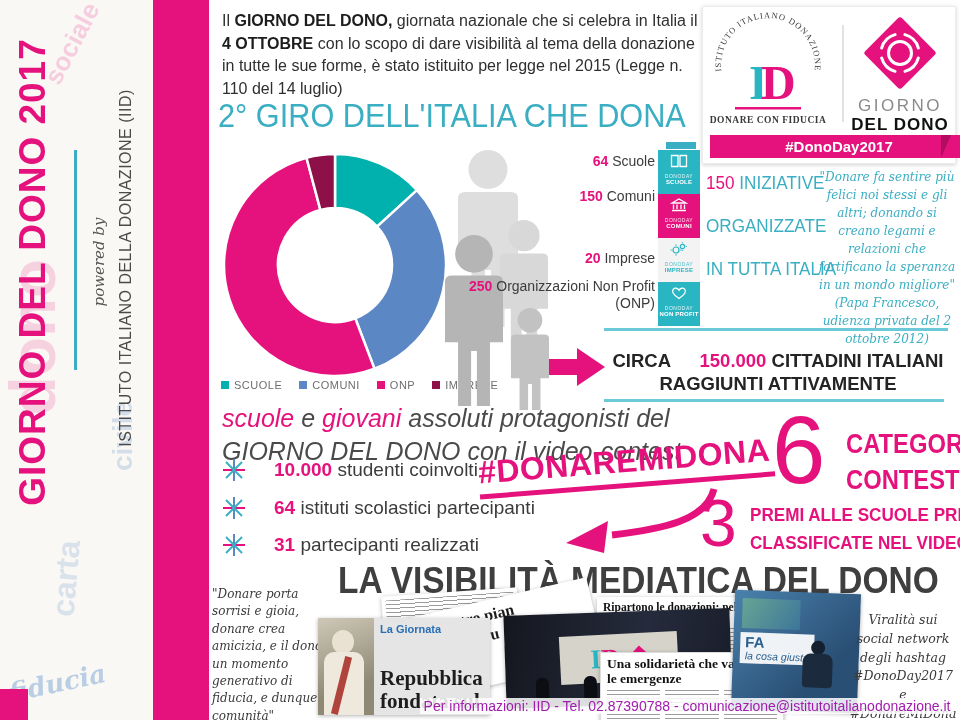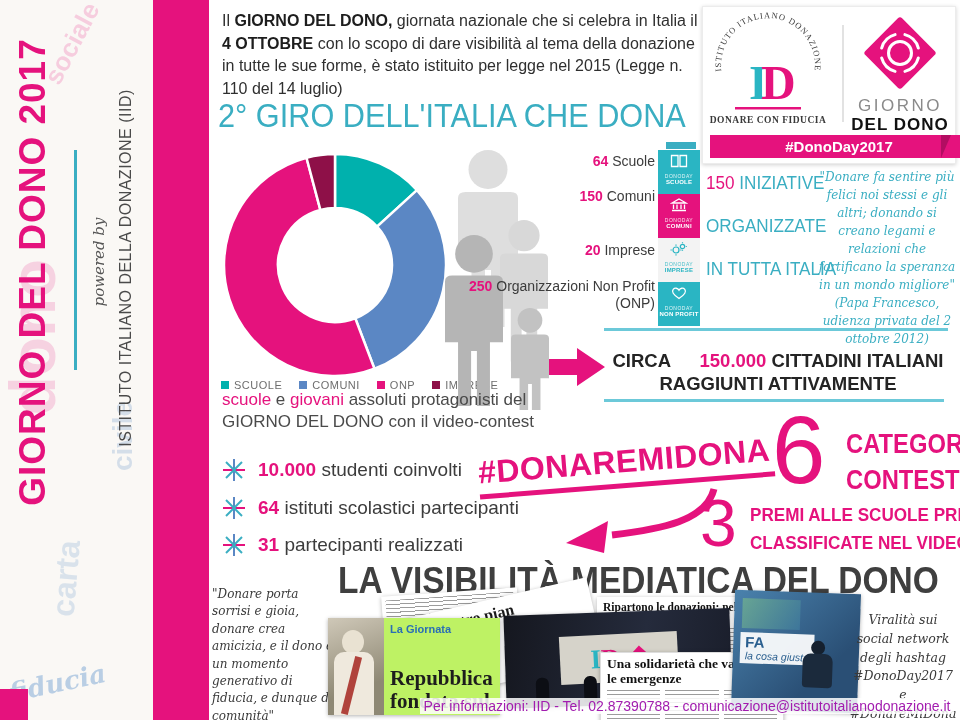--- a/index.html
+++ b/index.html
@@ -67,24 +67,24 @@
               font-family:"DejaVu Serif",serif;font-style:italic;font-size:12px;line-height:1.5;}
   .teal-rule{background:#6cc9d9;height:3px;}
   #rule-1{left:604px;top:328px;width:344px;}
   #rule-2{left:604px;top:399px;width:340px;}
   #reach-arrow{left:549px;top:346px;}
   #reach{left:608px;top:349px;width:340px;text-align:center;font-size:18.5px;font-weight:bold;
          color:#242424;line-height:1.25;}
   #reach .num{color:var(--pink);margin-left:24px;}
 
   
-  #vc-heading{left:222px;top:389px;font-size:17px;color:#4a4a4a;line-height:1.3;}
+  #vc-heading{left:222px;top:402px;font-size:25px;font-style:italic;color:#4a4a4a;line-height:1.3;}
   #vc-heading .pk{color:var(--pink);}
   .bullet{position:absolute;left:222px;display:flex;align-items:center;gap:12px;font-size:19px;color:#3c3c3c;}
-  .bullet .num{color:var(--pink);font-weight:bold;}
+  .bullet .num{color:var(--pink);font-weight:bold;margin-left:16px;}
   #bullet-1{top:458px;} #bullet-2{top:496px;} #bullet-3{top:533px;}
 
   #hashtag-block{left:478px;top:443px;transform:rotate(-4.5deg);}
   #hashtag-text{font-size:32px;font-weight:bold;color:var(--pink);letter-spacing:.5px;white-space:nowrap;}
   #hashtag-underline{width:296px;height:5px;background:var(--pink);margin-top:3px;}
   #hash-arrow{left:552px;top:487px;}
   #contest-num{left:772px;top:402px;font-size:96px;line-height:1;color:var(--pink);}
   #contest-lines{left:846px;top:426px;font-size:27px;font-weight:bold;color:var(--pink);
                  transform:scaleX(.88);transform-origin:left;line-height:1.35;white-space:nowrap;}
   #prizes-num{left:700px;top:490px;font-size:66px;line-height:1;color:var(--pink);}
@@ -98,21 +98,21 @@
               font-size:12px;color:#3a3a3a;line-height:1.45;}
 
   .clip{position:absolute;background:#fff;box-shadow:0 1px 4px rgba(0,0,0,.3);overflow:hidden;}
   .tlines{background:repeating-linear-gradient(#9c9c9c 0 1px,transparent 1px 4px);}
   .serifb{font-family:"Liberation Serif",serif;font-weight:bold;}
   #clip-back{left:383px;top:592px;width:128px;height:50px;transform:rotate(-4deg);padding:4px;}
   #clip-quote{left:412px;top:597px;width:170px;height:74px;transform:rotate(-13deg);padding:5px 8px;
               font-size:16px;line-height:1.25;color:#1c1c1c;}
   #clip-donations{left:597px;top:597px;width:194px;height:62px;padding:4px 6px;}
   #clip-donations .hl{font-size:11.5px;color:#111;margin-bottom:3px;}
-  #clip-giornata{left:328px;top:618px;width:172px;height:97px;display:flex;background:#bef264;}
+  #clip-giornata{left:318px;top:618px;width:172px;height:97px;display:flex;background:#e5e5e5;}
   #g-photo{width:56px;height:97px;background:linear-gradient(160deg,#cfc8b8,#8e8874 70%);position:relative;flex:none;}
   #g-photo .head{position:absolute;left:14px;top:12px;width:22px;height:24px;border-radius:50%;background:#e9e2d2;}
   #g-photo .body{position:absolute;left:6px;top:34px;width:40px;height:63px;border-radius:10px 10px 0 0;background:#efe9dd;}
   #g-photo .sash{position:absolute;left:20px;top:38px;width:7px;height:59px;background:#b0433c;transform:rotate(14deg);}
   #g-text{padding:5px 6px;}
   #g-kicker{color:#2a6fb5;font-weight:bold;font-size:11px;margin-bottom:2px;}
   #g-headline{font-size:21px;line-height:1.1;color:#1d1d1d;margin-top:32px;}
   #g-body{font-family:"Liberation Serif",serif;font-size:6.5px;color:#555;margin-top:4px;line-height:1.25;}
   #clip-stage{left:505px;top:612px;width:226px;height:93px;transform:rotate(-2deg);
               background:linear-gradient(100deg,#15171f,#252b3c 60%,#1a1e2b);}
@@ -223,21 +223,21 @@
       </g>
     </defs>
     <use href="#person" transform="translate(50,8) scale(1.5)" fill="#dedede"></use>
     <use href="#person" transform="translate(86,78) scale(1.2)" fill="#d8d8d8"></use>
     <use href="#person" transform="translate(36,93) scale(1.45)" fill="#b5b5b5"></use>
     <use href="#person" transform="translate(92,166) scale(0.95)" fill="#c2c2c2"></use>
   </svg>
 
   <div class="stat-row" id="stat-1" style="top:153px"><span class="num">64</span> <span>Scuole</span></div>
   <div class="stat-row" id="stat-2" style="top:188px"><span class="num">150</span> <span>Comuni</span></div>
-  <div class="stat-row" id="stat-3" style="top:242px"><span class="num">20</span> <span>Imprese</span></div>
+  <div class="stat-row" id="stat-3" style="top:250px"><span class="num">20</span> <span>Imprese</span></div>
   <div class="stat-row" id="stat-4" style="top:278px"><span class="num">250</span> <span>Organizzazioni Non Profit (ONP)</span></div>
 
   <div class="abs" id="badges">
     <div class="badge bg-teal">
       <svg width="18" height="14" viewBox="0 0 18 14">
           <path d="M1.5,1.5 H8 V12.5 H1.5 Z M10,1.5 H16.5 V12.5 H10 Z" fill="none" stroke="#fff" stroke-width="1.3"></path>
         </svg>
       <span class="b-brand">DONODAY</span>
       <span class="b-label">SCUOLE</span>
     </div>

